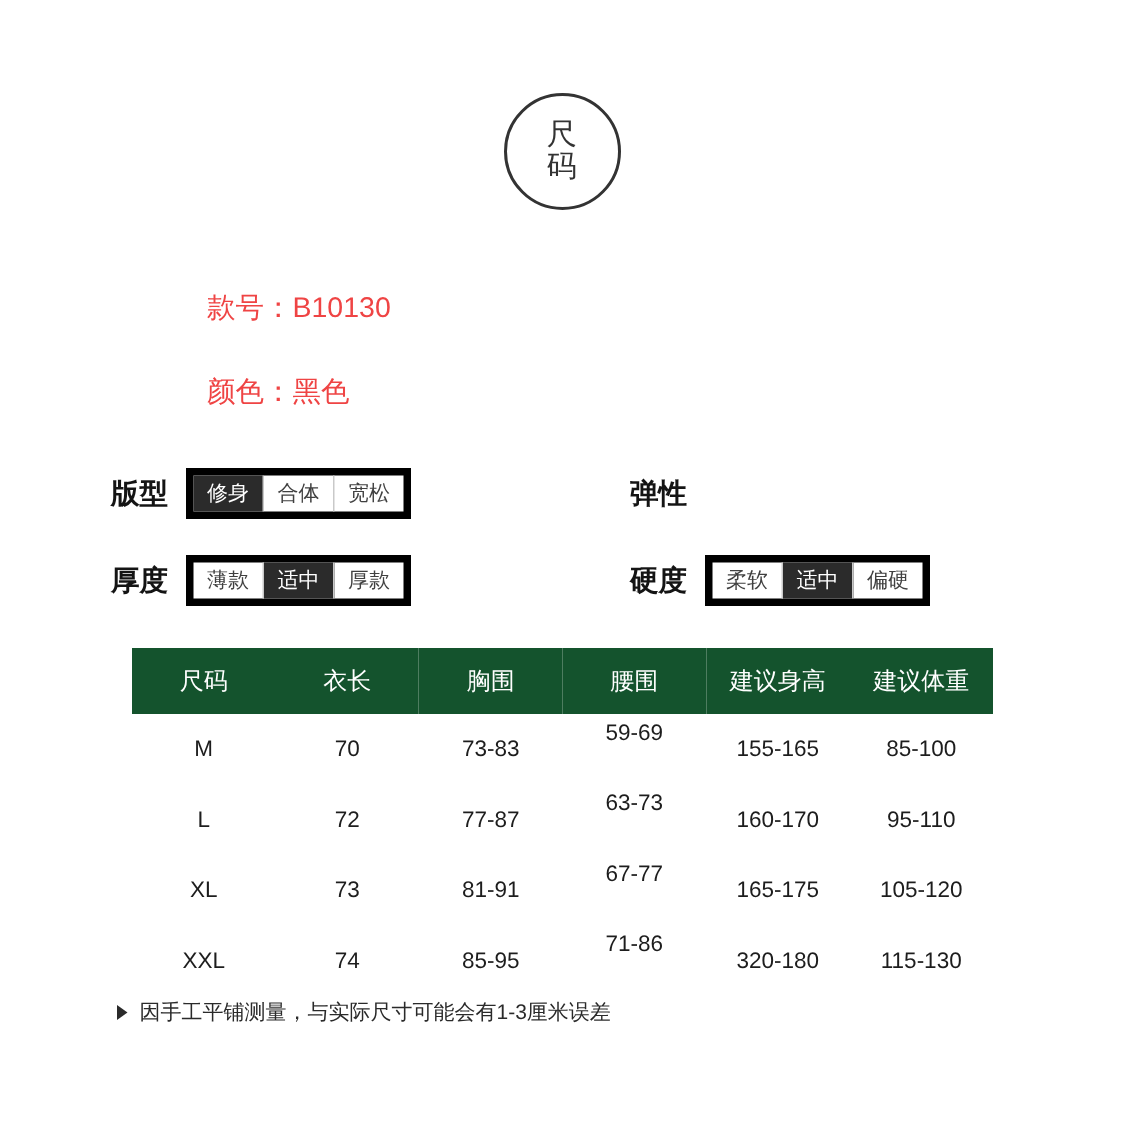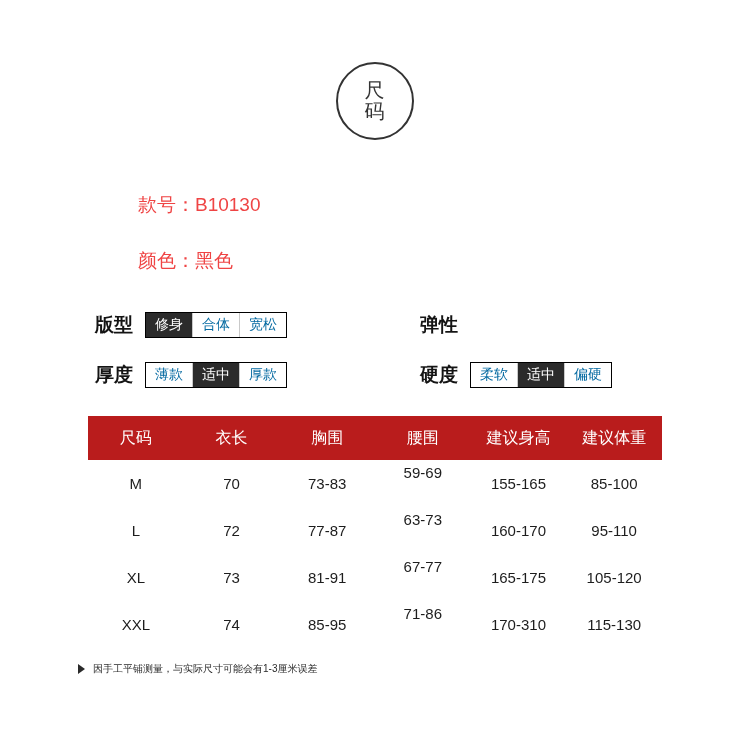--- a/index.html
+++ b/index.html
@@ -72,42 +72,42 @@
     align-items: center;
     margin-bottom: 24px;
   }
   .attr-group {
     display: flex;
     align-items: center;
     box-sizing: border-box;
   }
   .attr-group.left {
     width: 280px;
-    padding-left: 95px;
+    padding-left: 74px;
   }
   .attr-group.right {
     width: 470px;
     padding-left: 140px;
   }
   .attr-label {
     font-size: 19px;
     font-weight: bold;
     color: #141414;
     margin-right: 12px;
     white-space: nowrap;
   }
   .chips {
     display: flex;
-    border: 1px solid #000000;
+    border: 5px solid #000000;
     height: 24px;
     align-items: stretch;
   }
   .chip {
     font-size: 14px;
-    color: #0369a1;
+    color: #404040;
     padding: 0 9px;
     display: flex;
     align-items: center;
     justify-content: center;
     white-space: nowrap;
     border-right: 1px solid #c9c9c9;
   }
   .chip:last-child { border-right: none; }
   .chip.active {
     background: #2b2b2b;
@@ -118,21 +118,21 @@
   .table-wrap {
     margin-top: 28px;
     padding: 0 88px;
   }
   table.size-table {
     width: 100%;
     border-collapse: collapse;
     table-layout: fixed;
   }
   table.size-table thead th {
-    background: #b91c1c;
+    background: #14532d;
     color: #ffffff;
     font-size: 16px;
     font-weight: normal;
     height: 42px;
     text-align: center;
     vertical-align: middle;
   }
   table.size-table tbody td {
     font-size: 15px;
     color: #1d1d1d;
@@ -140,23 +140,23 @@
     text-align: center;
     vertical-align: middle;
   }
   table.size-table tbody td.shift-up {
     vertical-align: top;
     padding-top: 4px;
   }
 
   
   .footnote {
-    margin-top: 14px;
+    margin-top: 2px;
     padding-left: 78px;
-    font-size: 10px;
+    font-size: 14px;
     color: #2a2a2a;
     display: flex;
     align-items: center;
   }
   .footnote .tri {
     display: inline-block;
     width: 0; height: 0;
     border-left: 7px solid #2a2a2a;
     border-top: 5px solid transparent;
     border-bottom: 5px solid transparent;
@@ -252,21 +252,21 @@
         <td>81-91</td>
         <td class="shift-up">67-77</td>
         <td>165-175</td>
         <td>105-120</td>
       </tr>
       <tr>
         <td>XXL</td>
         <td>74</td>
         <td>85-95</td>
         <td class="shift-up">71-86</td>
-        <td>170-310</td>
+        <td>320-180</td>
         <td>115-130</td>
       </tr>
     </tbody>
   </table>
 </div>
 
 <div class="footnote">
   <span class="tri"></span>
   <span>因手工平铺测量，与实际尺寸可能会有1-3厘米误差</span>
 </div>

